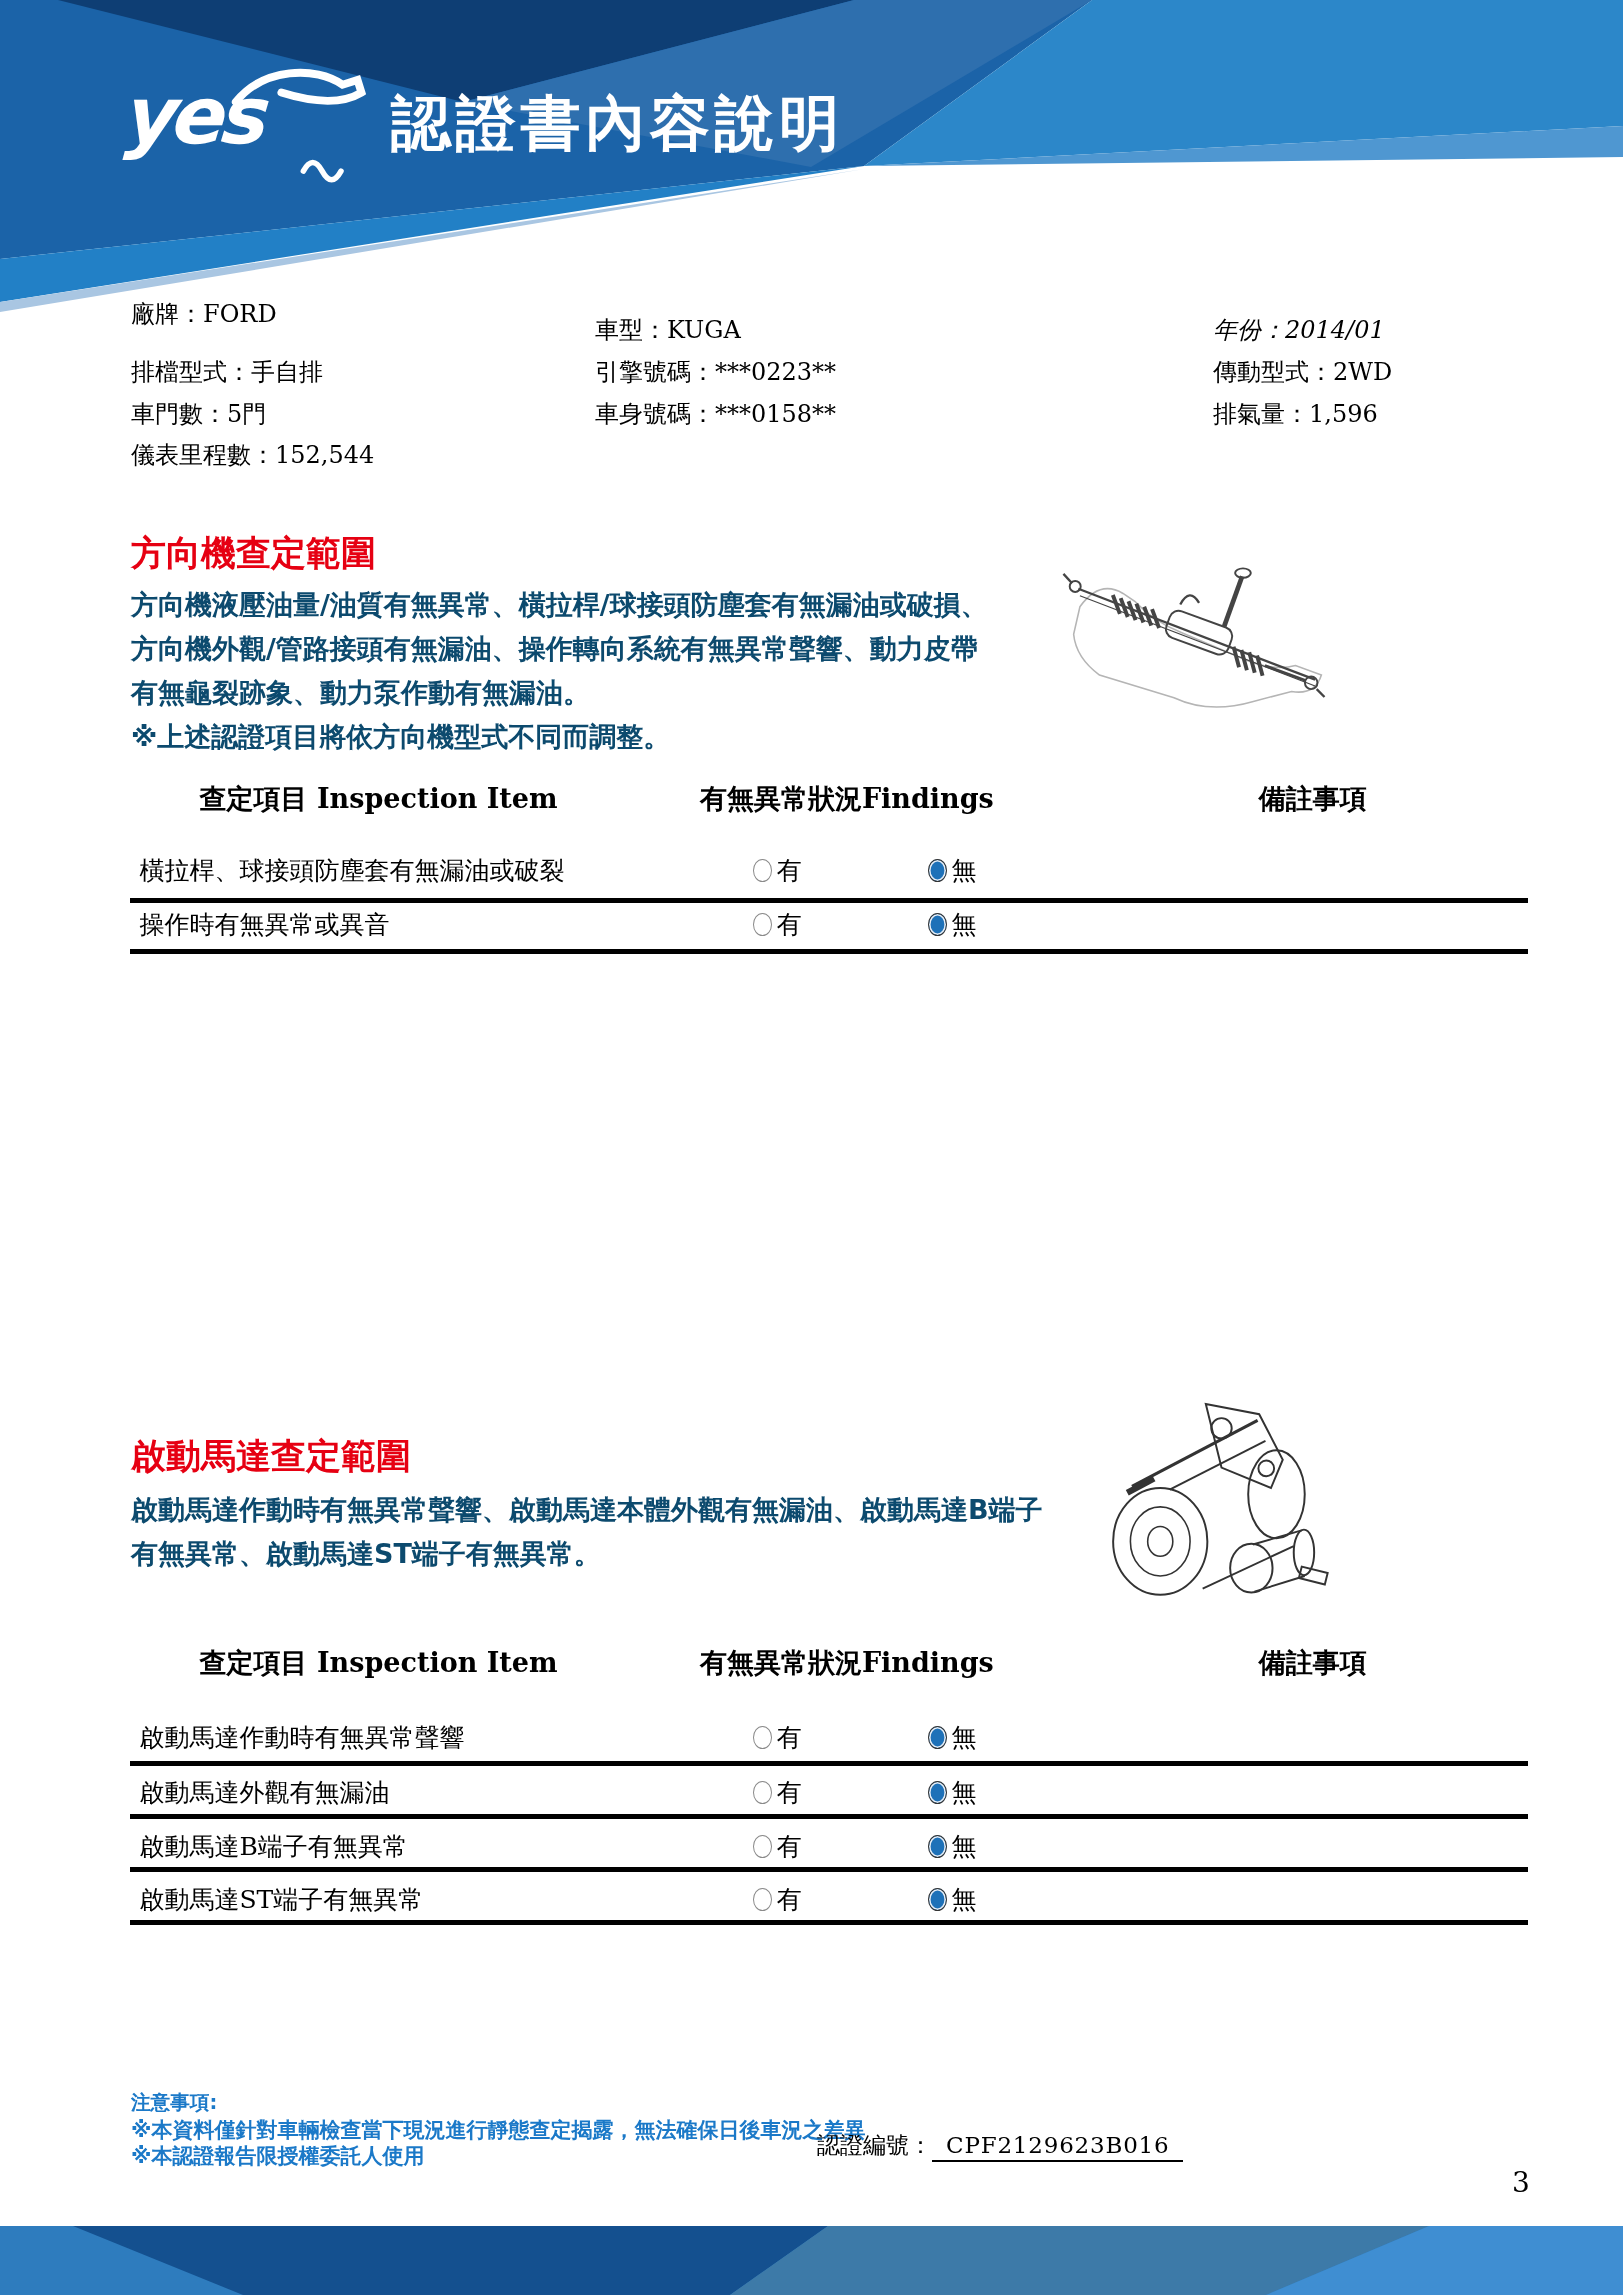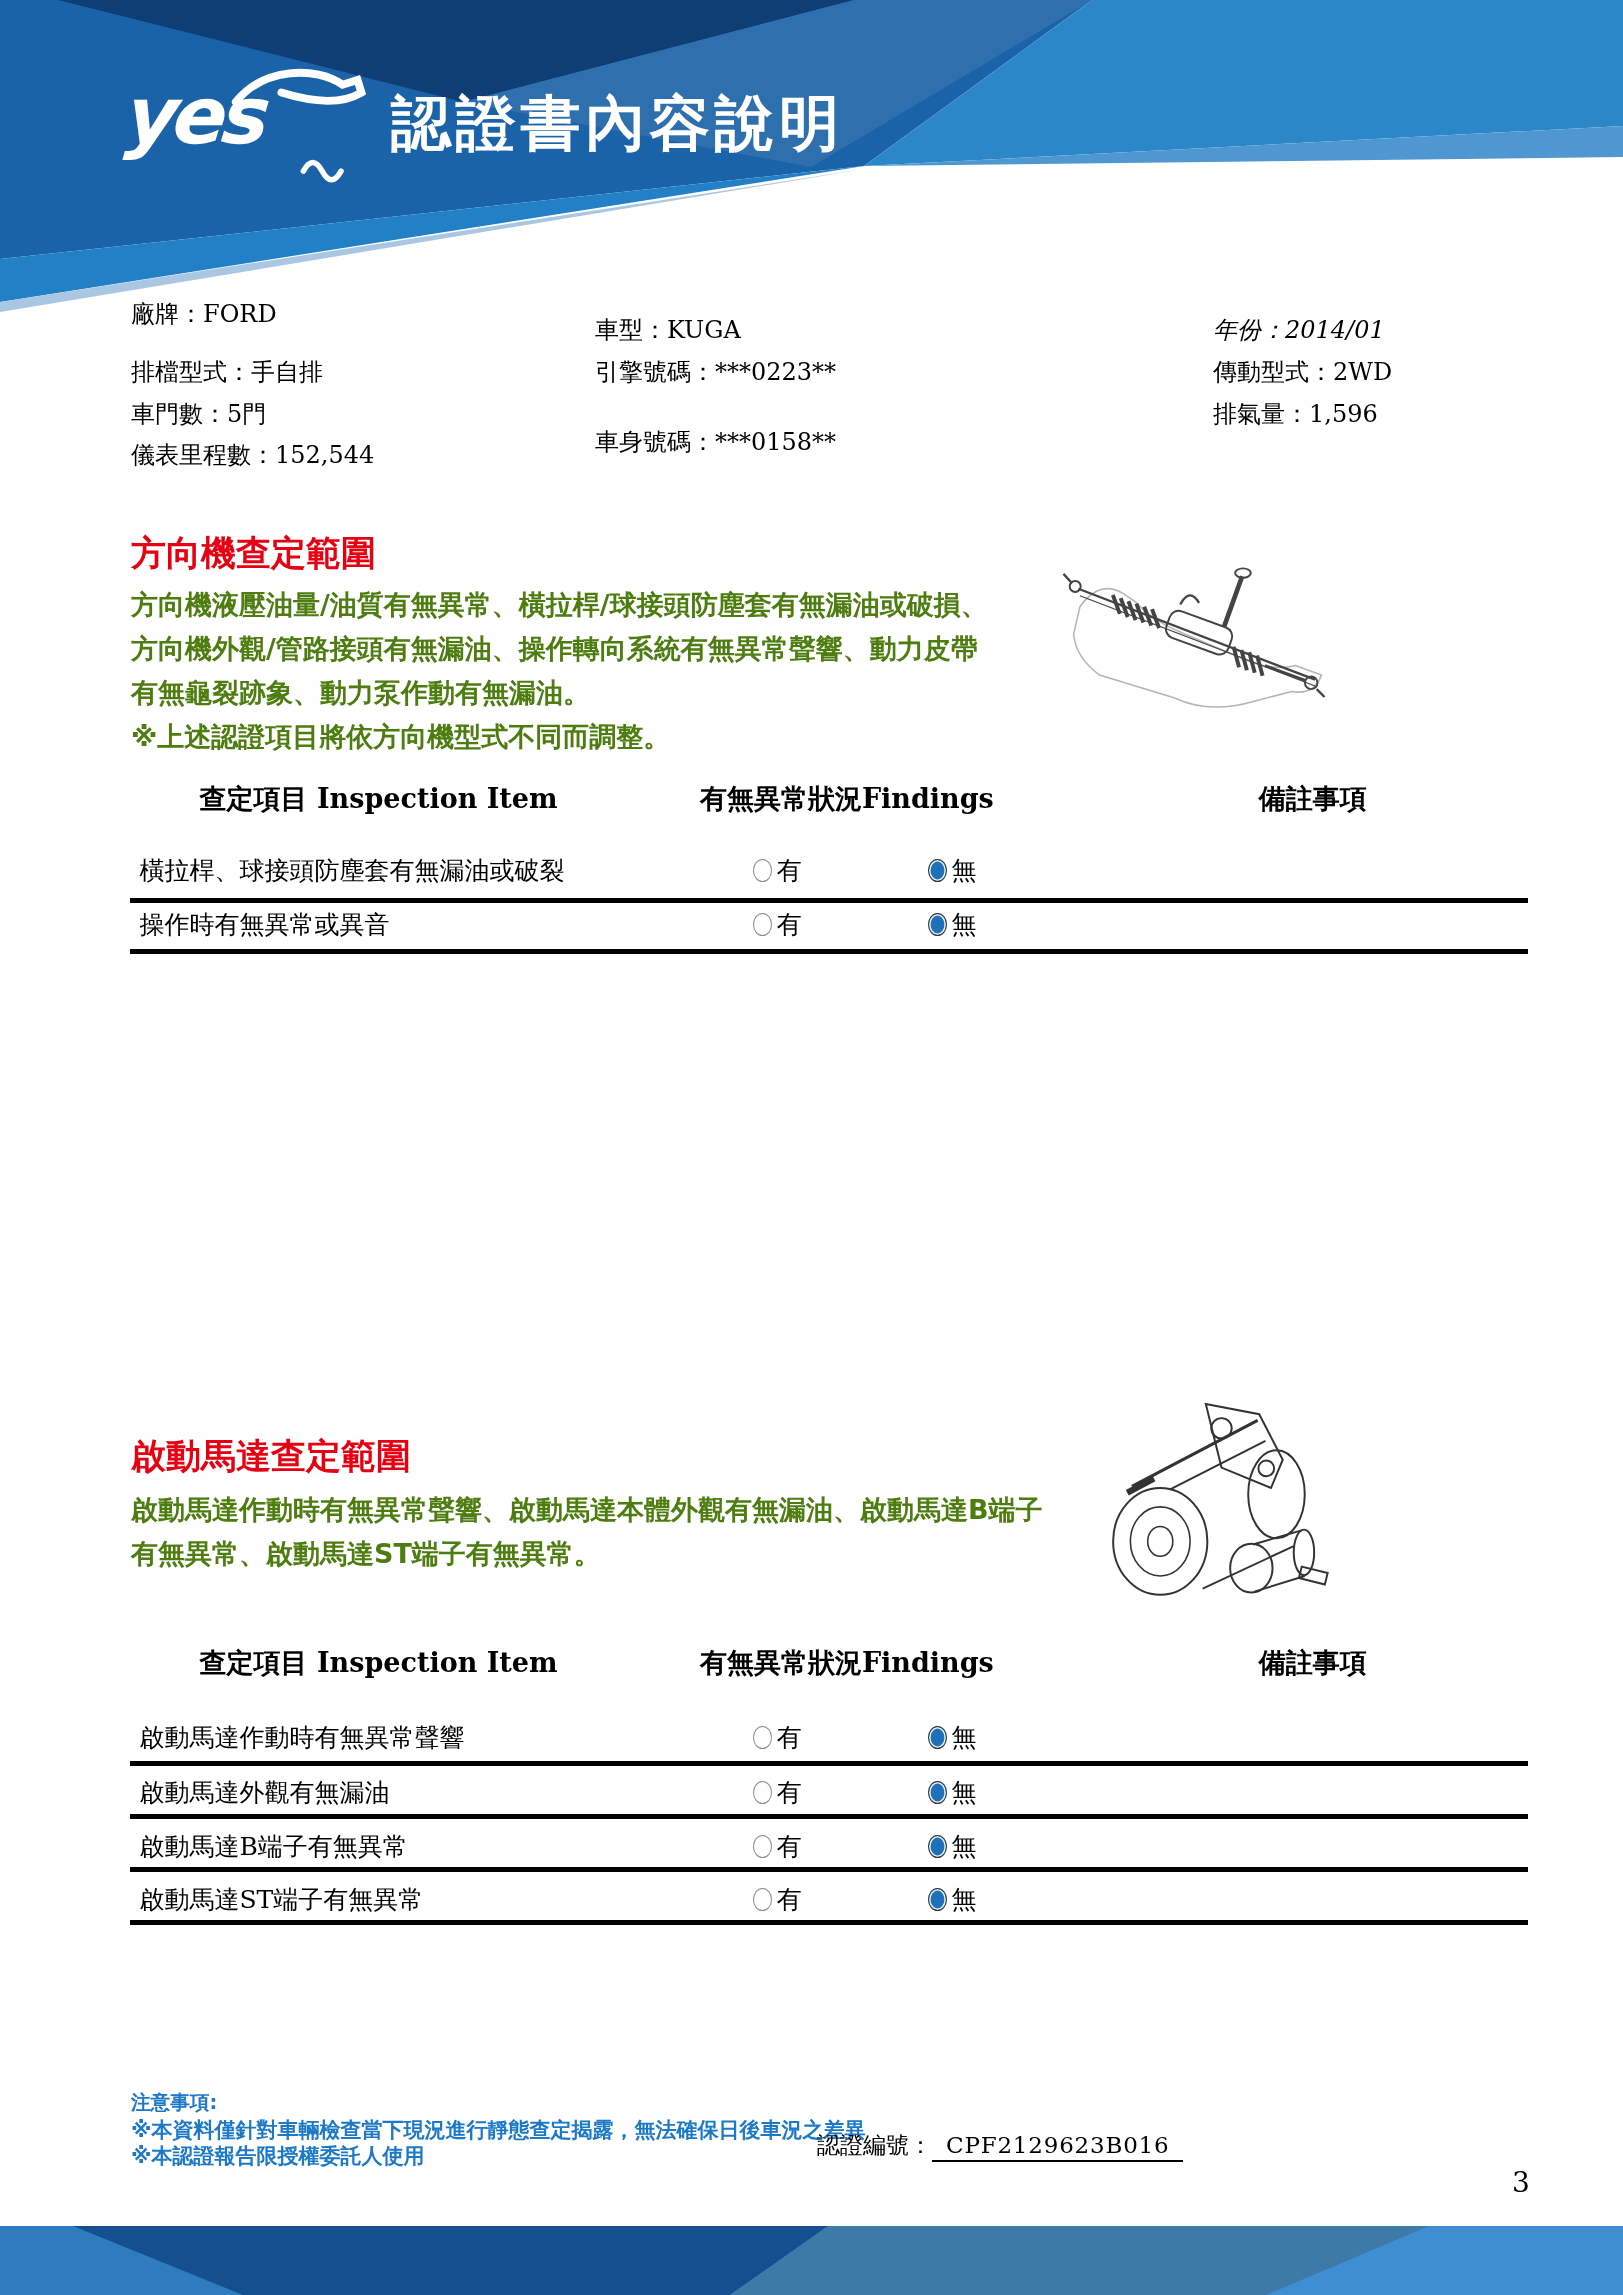--- a/index.html
+++ b/index.html
@@ -21,21 +21,21 @@
              transform:skewX(-6deg);line-height:1;}
   .logo-swoosh{position:absolute;left:0;top:-11px;}
   .hdr-title{position:absolute;left:391px;top:94px;font-family:Liberation Serif, serif;
              font-size:60px;font-weight:900;color:#fff;letter-spacing:4.7px;line-height:1;}
   
   .vline{position:absolute;font-size:24px;line-height:1.2;white-space:nowrap;}
   
   .sec-title{position:absolute;left:131px;font-family:"DejaVu Sans","Liberation Sans",sans-serif;
              font-size:35px;font-weight:900;color:#e60012;line-height:1;}
   .sec-desc{position:absolute;left:131px;font-family:"DejaVu Sans","Liberation Sans",sans-serif;
-            font-size:27px;font-weight:700;color:#4d7c0f;line-height:44px;white-space:pre-line;}
+            font-size:27px;font-weight:700;color:#0c4a6e;line-height:44px;white-space:pre-line;}
   
   .thead-row{position:absolute;left:130px;width:1398px;display:flex;font-size:27px;font-weight:700;gap:48px;}
   .thead-row .c1{width:499px;text-align:center;padding-left:31px;box-sizing:border-box;}
   .thead-row .c2{width:436px;text-align:center;}
   .thead-row .c3{width:463px;text-align:center;}
   .trow{position:absolute;left:130px;width:1398px;display:flex;font-size:25px;align-items:flex-start;}
   .trow .item{width:499px;padding-left:9.4px;box-sizing:border-box;white-space:nowrap;}
   .trow .findings{width:436px;display:flex;padding-left:124px;box-sizing:border-box;gap:126px;}
   .trow .remark{width:463px;}
   .opt{display:flex;align-items:center;gap:4.7px;}
@@ -81,21 +81,21 @@
     <div class="hdr-title">認證書內容說明</div>
   </div>
 
   <div>
     <div class="vline abs" style="left:131px;top:300px;">廠牌：FORD</div>
     <div class="vline abs" style="left:131px;top:358px;">排檔型式：手自排</div>
     <div class="vline abs" style="left:131px;top:400px;">車門數：5門</div>
     <div class="vline abs" style="left:131px;top:441px;">儀表里程數：152,544</div>
     <div class="vline abs" style="left:595px;top:316px;">車型：KUGA</div>
     <div class="vline abs" style="left:595px;top:358px;">引擎號碼：***0223**</div>
-    <div class="vline abs" style="left:595px;top:400px;margin-top:28px;">車身號碼：***0158**</div>
+    <div class="vline abs" style="left:595px;top:400px;">車身號碼：***0158**</div>
     <div class="vline abs" style="left:1213px;top:316px;font-style:italic;">年份：2014/01</div>
     <div class="vline abs" style="left:1213px;top:358px;">傳動型式：2WD</div>
     <div class="vline abs" style="left:1213px;top:400px;">排氣量：1,596</div>
   </div>
 
   <div class="sec-title" style="top:536px;">方向機查定範圍</div>
   <div class="sec-desc" style="top:583px;width:1021px;">方向機液壓油量/油質有無異常、橫拉桿/球接頭防塵套有無漏油或破損、
 方向機外觀/管路接頭有無漏油、操作轉向系統有無異常聲響、動力皮帶
 有無龜裂跡象、動力泵作動有無漏油。
 ※上述認證項目將依方向機型式不同而調整。</div>

